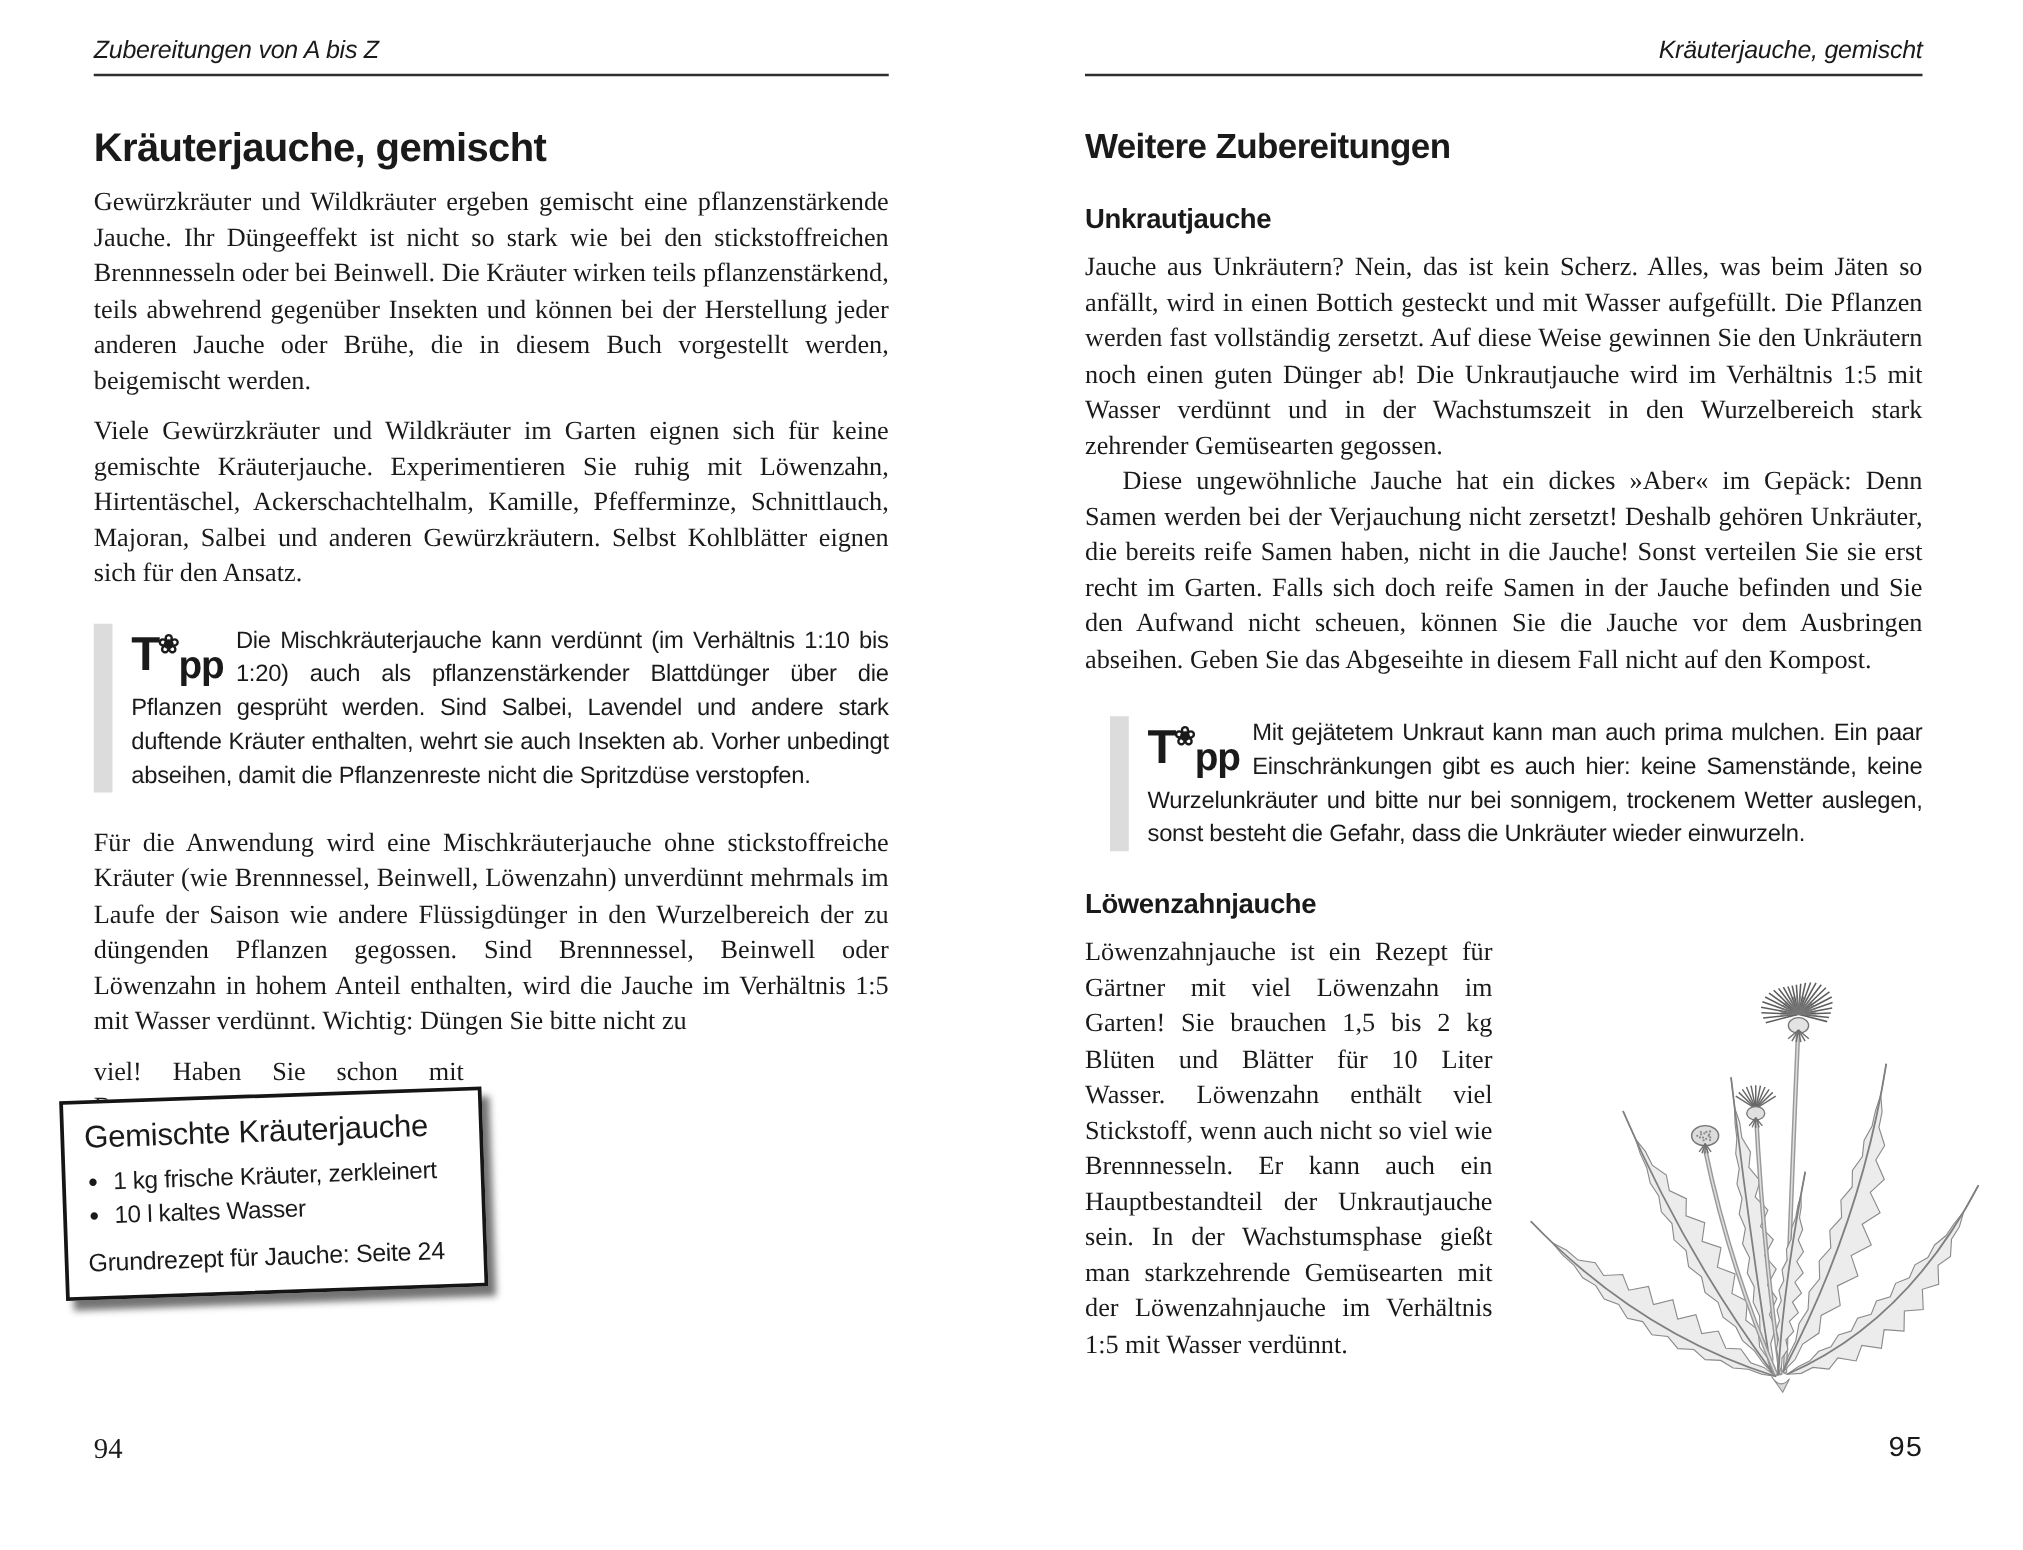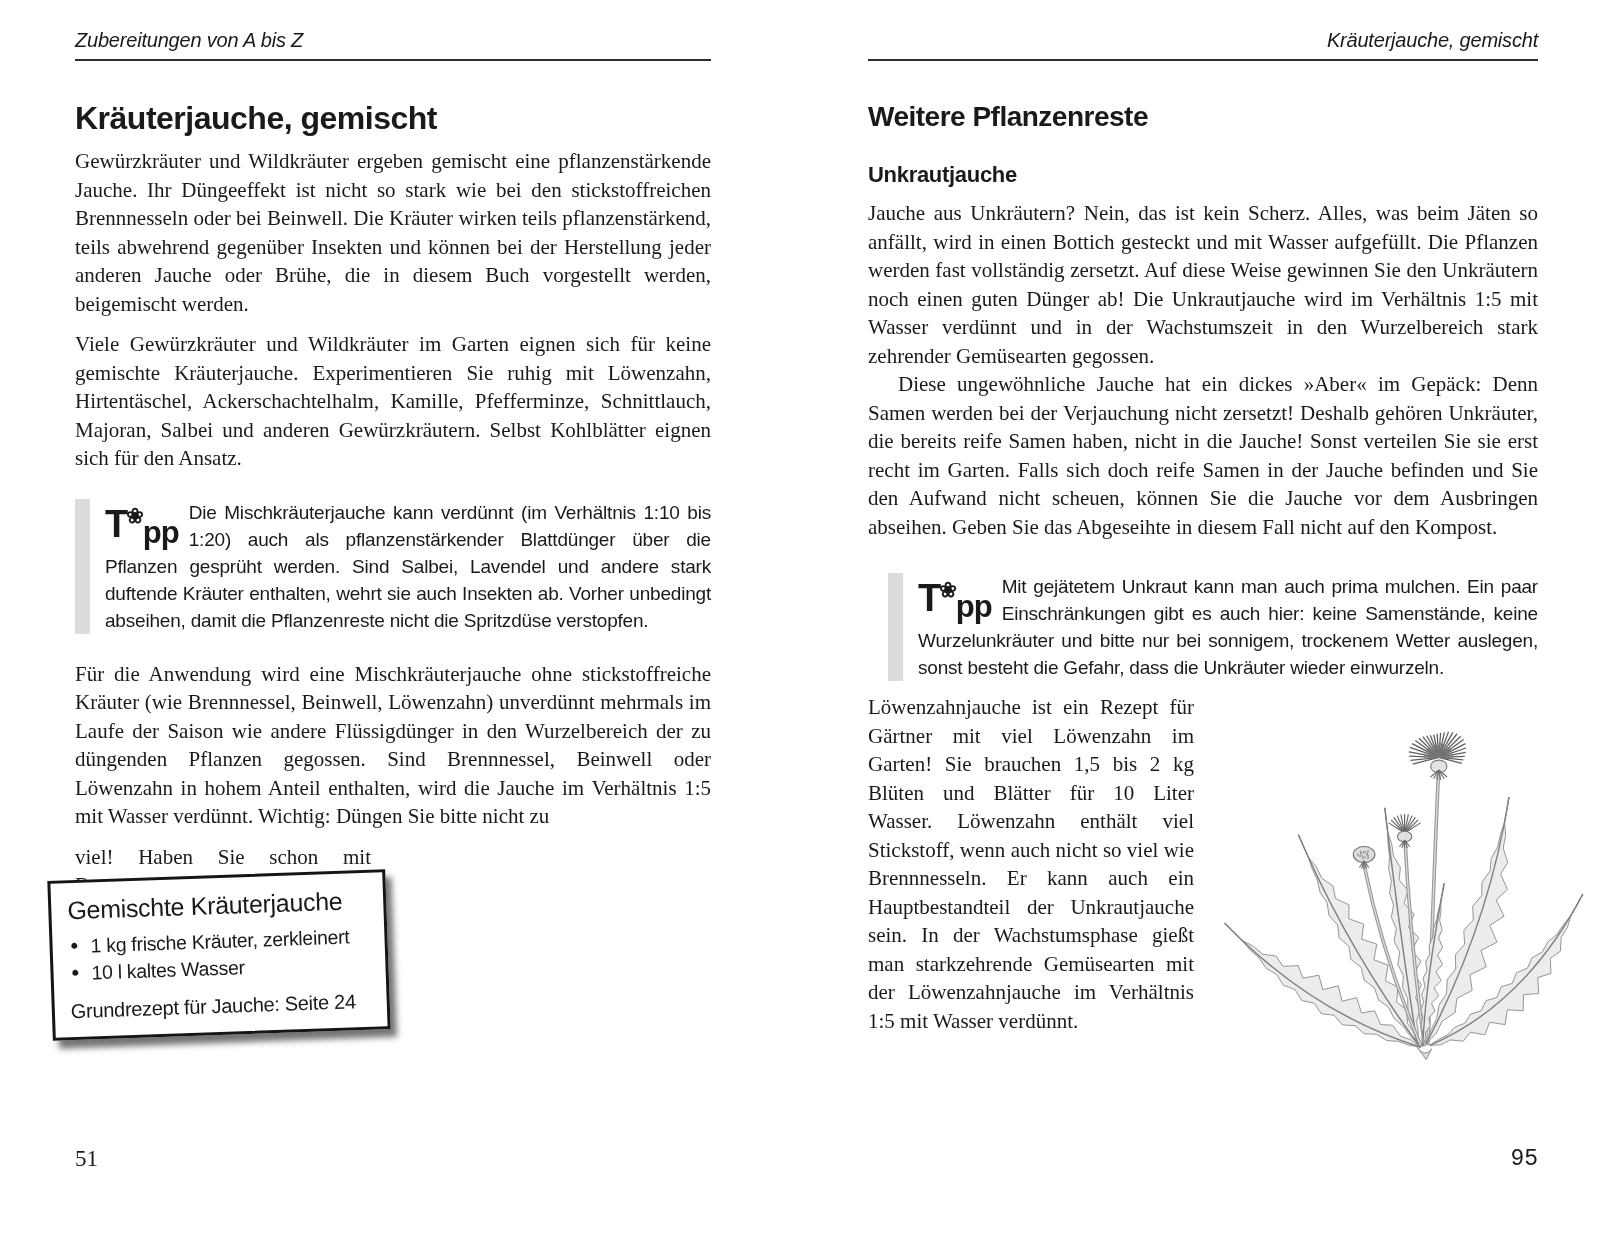--- a/index.html
+++ b/index.html
@@ -117,42 +117,43 @@
       <div class="rb-title">Gemischte Kräuterjauche</div>
       <ul class="rb-list">
         <li>1 kg frische Kräuter, zerkleinert</li>
         <li>10 l kaltes Wasser</li>
       </ul>
       <div class="rb-footer">Grundrezept für Jauche: Seite 24</div>
     </div>
     <p class="body wrap-text">viel! Haben Sie schon mit Brennnesseljauche oder Beinwelljauche gedüngt, reicht dies aus. Geben Sie die Mischkräuterjauche nicht zusätzlich.</p>
   </div>
 
-  <div class="page-num pn-left">51</div>
+  <div class="page-num pn-left">94</div>
 </section>
 
 <section class="page page-right">
   <header class="running-head rh-right">
     <span>Kräuterjauche, gemischt</span>
   </header>
 
-  <h1 class="chapter-title smaller">Weitere Pflanzenreste</h1>
+  <h1 class="chapter-title smaller">Weitere Zubereitungen</h1>
 
   <h3 class="sub-heading">Unkrautjauche</h3>
 
   <p class="body">Jauche aus Unkräutern? Nein, das ist kein Scherz. Alles, was beim Jäten so anfällt, wird in einen Bottich gesteckt und mit Wasser aufgefüllt. Die Pflanzen werden fast vollständig zersetzt. Auf diese Weise gewinnen Sie den Unkräutern noch einen guten Dünger ab! Die Unkrautjauche wird im Verhältnis 1:5 mit Wasser verdünnt und in der Wachstumszeit in den Wurzelbereich stark zehrender Gemüsearten gegossen.</p>
   <p class="body no-top indent">Diese ungewöhnliche Jauche hat ein dickes »Aber« im Gepäck: Denn Samen werden bei der Verjauchung nicht zersetzt! Deshalb gehören Unkräuter, die bereits reife Samen haben, nicht in die Jauche! Sonst verteilen Sie sie erst recht im Garten. Falls sich doch reife Samen in der Jauche befinden und Sie den Aufwand nicht scheuen, können Sie die Jauche vor dem Ausbringen abseihen. Geben Sie das Abgeseihte in diesem Fall nicht auf den Kompost.</p>
 
   <aside class="tipbox right-tip">
     <div class="tip-bar"></div>
     <div class="tip-content">
       <span class="tip-logo"><span class="tlt">T</span><span class="tlf">❀</span><span class="tlp">pp</span></span><span>Mit gejätetem Unkraut kann man auch prima mulchen. Ein paar Einschränkungen gibt es auch hier: keine Samenstände, keine Wurzelunkräuter und bitte nur bei sonnigem, trockenem Wetter auslegen, sonst besteht die Gefahr, dass die Unkräuter wieder einwurzeln.</span>
     </div>
   </aside>
 
+  <h3 class="sub-heading">Löwenzahnjauche</h3>
 
   <div class="lz-row">
     <p class="body lz-text">Löwenzahnjauche ist ein Rezept für Gärtner mit viel Löwenzahn im Garten! Sie brauchen 1,5 bis 2 kg Blüten und Blätter für 10 Liter Wasser. Löwenzahn enthält viel Stickstoff, wenn auch nicht so viel wie Brennnesseln. Er kann auch ein Hauptbestandteil der Unkrautjauche sein. In der Wachstumsphase gießt man starkzehrende Gemüsearten mit der Löwenzahnjauche im Verhältnis 1:5 mit Wasser verdünnt.</p>
     <svg class="lz-art" width="414" height="360" viewBox="0 0 420 400" id="dandelion">
         <path d="M230,376L230.0,376.0L225.3,362.8L217.5,351.9L216.1,336.6L205.2,327.9L206.5,311.2L192.8,304.2L195.6,286.8L179.9,280.9L183.1,263.5L166.3,257.9L168.6,241.3L152.0,235.2L152.3,219.9L137.2,212.7L134.5,198.9L122.0,190.1L115.9,177.9L107.1,167.0L101.5,154.6L96.0,142.0L96,142L96.0,142.0L101.5,154.6L107.1,167.0L111.4,180.1L117.1,192.4L120.2,206.1L127.8,217.5L130.1,231.6L139.5,242.0L141.4,256.5L152.1,266.0L154.3,280.4L165.8,289.4L168.9,303.3L180.5,312.0L184.9,325.2L196.3,333.9L202.3,346.1L212.8,355.2L220.6,366.2L230.0,376.0Z" fill="#ececec" stroke="#8a8a8a" stroke-width="1"></path>
         <path d="M230,376 Q150,268 96,142" fill="none" stroke="#808080" stroke-width="1.6"></path>
         <path d="M228,375L228.0,375.0L229.3,361.8L227.3,349.0L231.6,335.3L226.2,322.9L232.7,308.8L224.5,296.8L232.2,282.5L221.9,270.7L229.6,256.3L218.2,244.5L224.8,230.2L213.5,218.3L217.9,204.2L207.9,192.0L209.3,178.3L201.6,165.7L199.7,152.2L195.2,139.1L193.6,125.6L192.0,112.0L192,112L192.0,112.0L193.6,125.6L195.2,139.1L195.6,152.8L197.2,166.2L196.2,180.0L199.3,193.1L197.3,206.9L201.8,219.8L199.3,233.6L204.8,246.3L202.3,260.1L208.5,272.5L206.5,286.1L212.7,298.5L211.7,311.9L217.4,324.2L217.8,337.3L222.6,349.7L224.5,362.5L228.0,375.0Z" fill="#ececec" stroke="#8a8a8a" stroke-width="1"></path>
         <path d="M228,375 Q208,248 192,112" fill="none" stroke="#808080" stroke-width="1.6"></path>
         <path d="M240,374 Q246,200 252,64" fill="none" stroke="#9a9a9a" stroke-width="4" stroke-linecap="round"></path>
         <path d="M240,374 Q246,200 252,64" fill="none" stroke="#dedede" stroke-width="1.4"></path>

